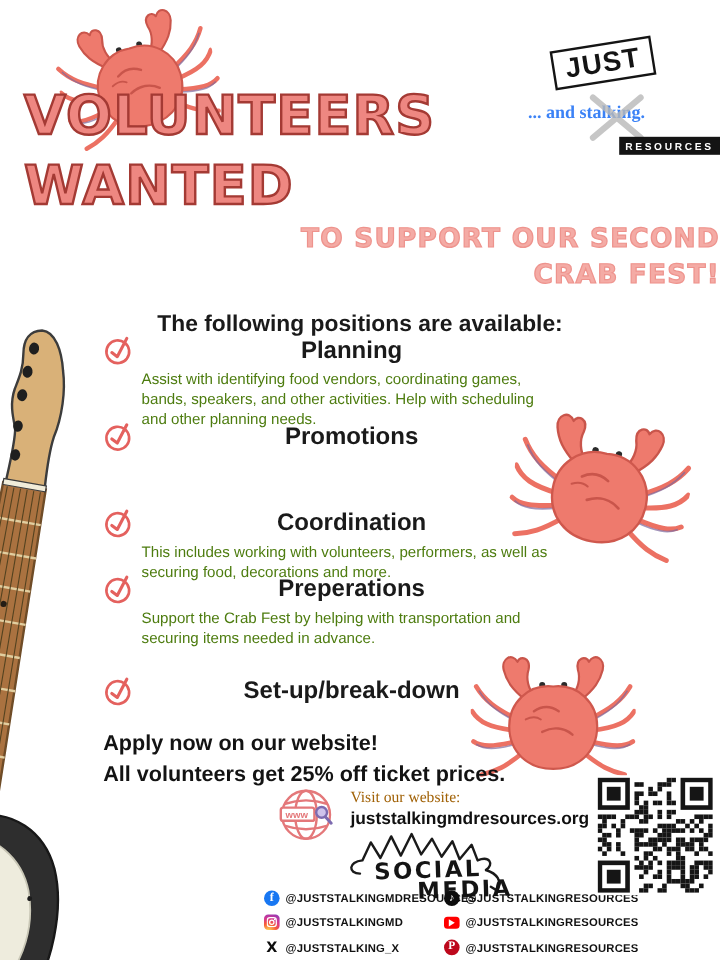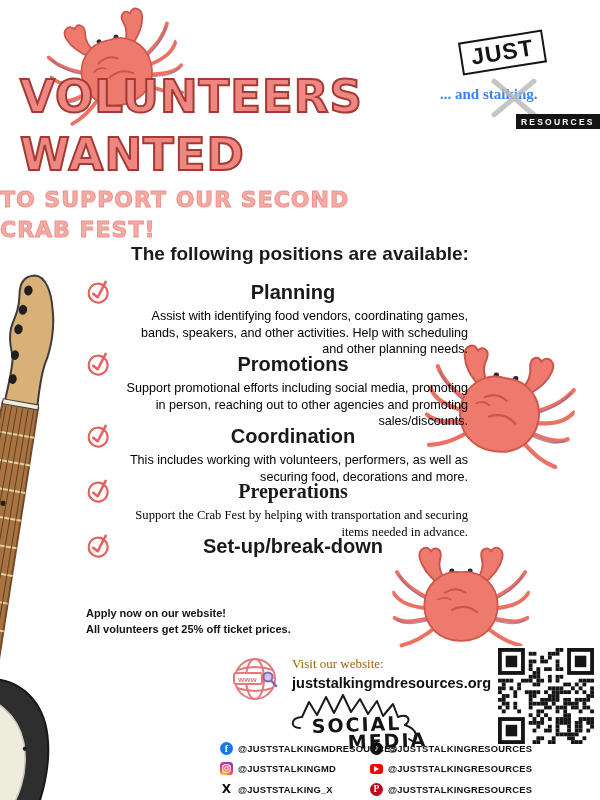--- a/index.html
+++ b/index.html
@@ -38,42 +38,42 @@
 
   
   .title-line {
     position:absolute; left:20px; right:0; text-align:left;
     font-family:"DejaVu Sans", sans-serif; font-weight:800;
     color:#ee8781; -webkit-text-stroke:2px #a43a34; letter-spacing:1px;
   }
   .title-1 { top:70px;  font-size:45px; }
   .title-2 { top:128px; font-size:45px; }
   .subtitle-line {
-    position:absolute; left:0; right:0; text-align:left;
+    position:absolute; left:0; right:0; text-align:right;
     font-family:"DejaVu Sans", sans-serif; font-weight:800;
     color:#f4aba5; -webkit-text-stroke:1px #ee938d; letter-spacing:1px;
     font-size:22px;
   }
   .subtitle-1 { top:187px; }
   .subtitle-2 { top:217px; }
 
   
   .positions-heading {
-    position:absolute; top:243px; left:0; right:0; text-align:center;
+    position:absolute; top:260px; left:0; right:0; text-align:center;
     font-size:19px; font-weight:bold; color:#1a1a1a;
   }
   .position-item { position:absolute; left:86px; width:382px; }
   .check { position:absolute; left:0; top:-2px; width:26px; height:26px; }
   .position-item h3 { margin:0 0 4px 32px; font-size:20px; font-weight:bold; color:#1a1a1a;text-align:center; }
-  .position-item p  { margin:0 0 0 32px; font-size:12.6px; line-height:1.33; color:#000000; max-width:352px;text-align:right; }
+  .position-item p  { margin:0 0 0 32px; font-size:12.6px; line-height:1.33; color:#4d7c0f; max-width:352px; }
   .position-item .note { display:block; font-style:italic; }
   .pos-0 { top:281px; } .pos-1 { top:353px; } .pos-2 { top:425px; }
-  .pos-3 { top:480px;font-family:Liberation Serif, serif; } .pos-4 { top:535px; }
-
-  .apply { position:absolute; left:86px; top:606px; font-size:11px; font-weight:bold; color:#131313; line-height:1.45; }
+  .pos-3 { top:480px; } .pos-4 { top:565px; }
+
+  .apply { position:absolute; left:86px; top:606px; font-size:18px; font-weight:bold; color:#131313; line-height:1.45; }
 
   
   .globe { position:absolute; left:228px; top:652px; width:58px; height:54px; }
   .website { position:absolute; left:292px; top:656px; }
   .website-label { font-size:13px; color:#a16207;font-family:Liberation Serif, serif; }
   .website-url { font-size:14.5px; font-weight:bold; color:#101010; margin-top:3px; }
 
   .social-doodle { position:absolute; left:286px; top:690px; width:178px; height:62px; }
 
   .handles { position:absolute; left:220px; top:738px; width:372px; }
@@ -247,21 +247,20 @@
   </div>
 
   <div class="position-item pos-1">
     <svg class="check" viewBox="0 0 26 26">
       <g transform="rotate(-8 13 13)">
           <circle cx="12" cy="14" r="9.5" fill="none" stroke="#e4615e" stroke-width="2.2"></circle>
       <path d="M7,14 L11,18 L21,4" fill="none" stroke="#e4615e" stroke-width="2.6" stroke-linecap="round" stroke-linejoin="round"></path>
         </g>
     </svg>
     <h3>Promotions</h3>
-    <p>Support promotional efforts including social media, promoting in person, reaching out to other agencies and promoting sales/discounts.</p>
   </div>
 
   <div class="position-item pos-2">
     <svg class="check" viewBox="0 0 26 26">
       <g transform="rotate(-8 13 13)">
           <circle cx="12" cy="14" r="9.5" fill="none" stroke="#e4615e" stroke-width="2.2"></circle>
       <path d="M7,14 L11,18 L21,4" fill="none" stroke="#e4615e" stroke-width="2.6" stroke-linecap="round" stroke-linejoin="round"></path>
         </g>
     </svg>
     <h3>Coordination</h3>

